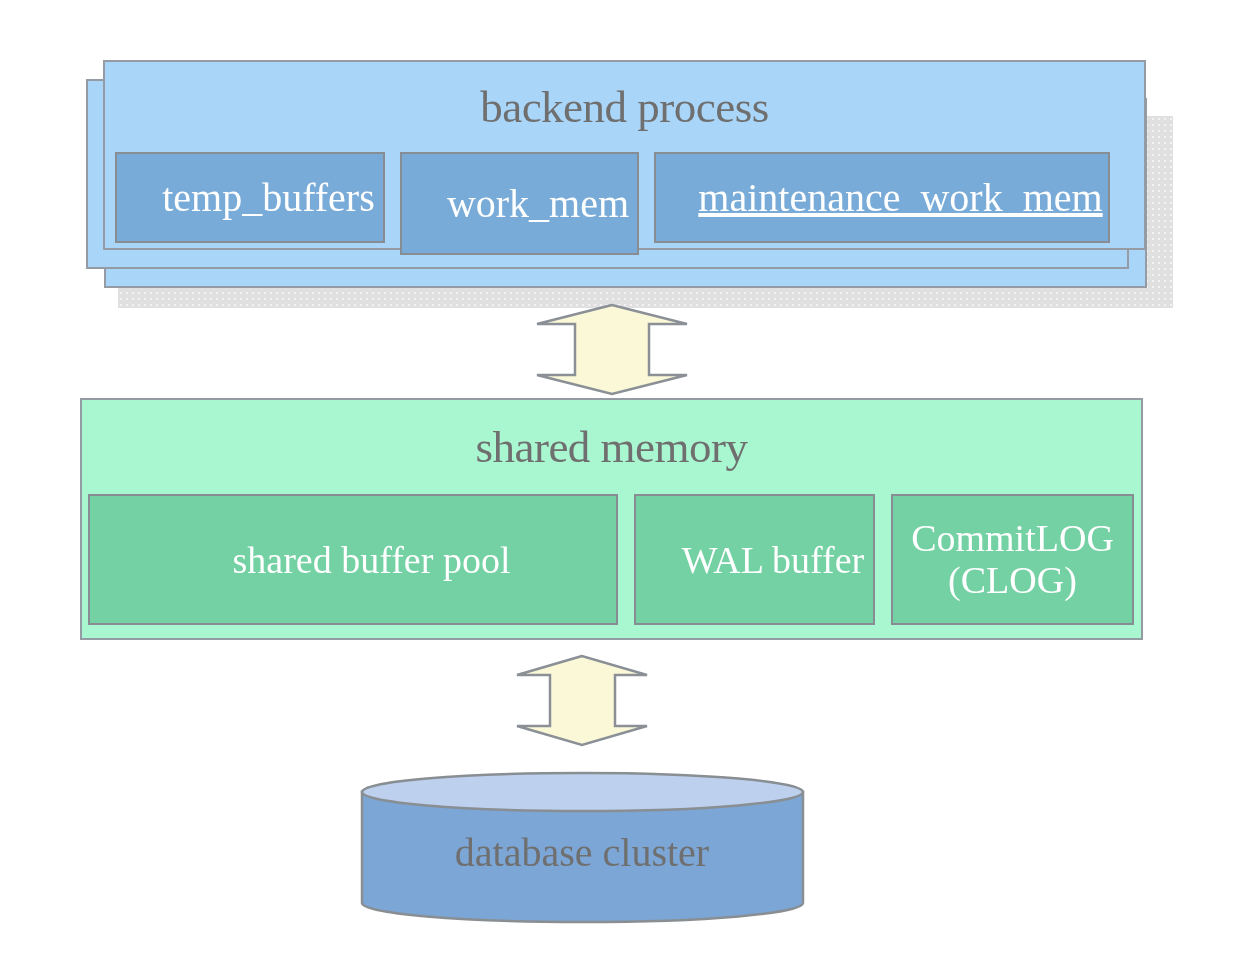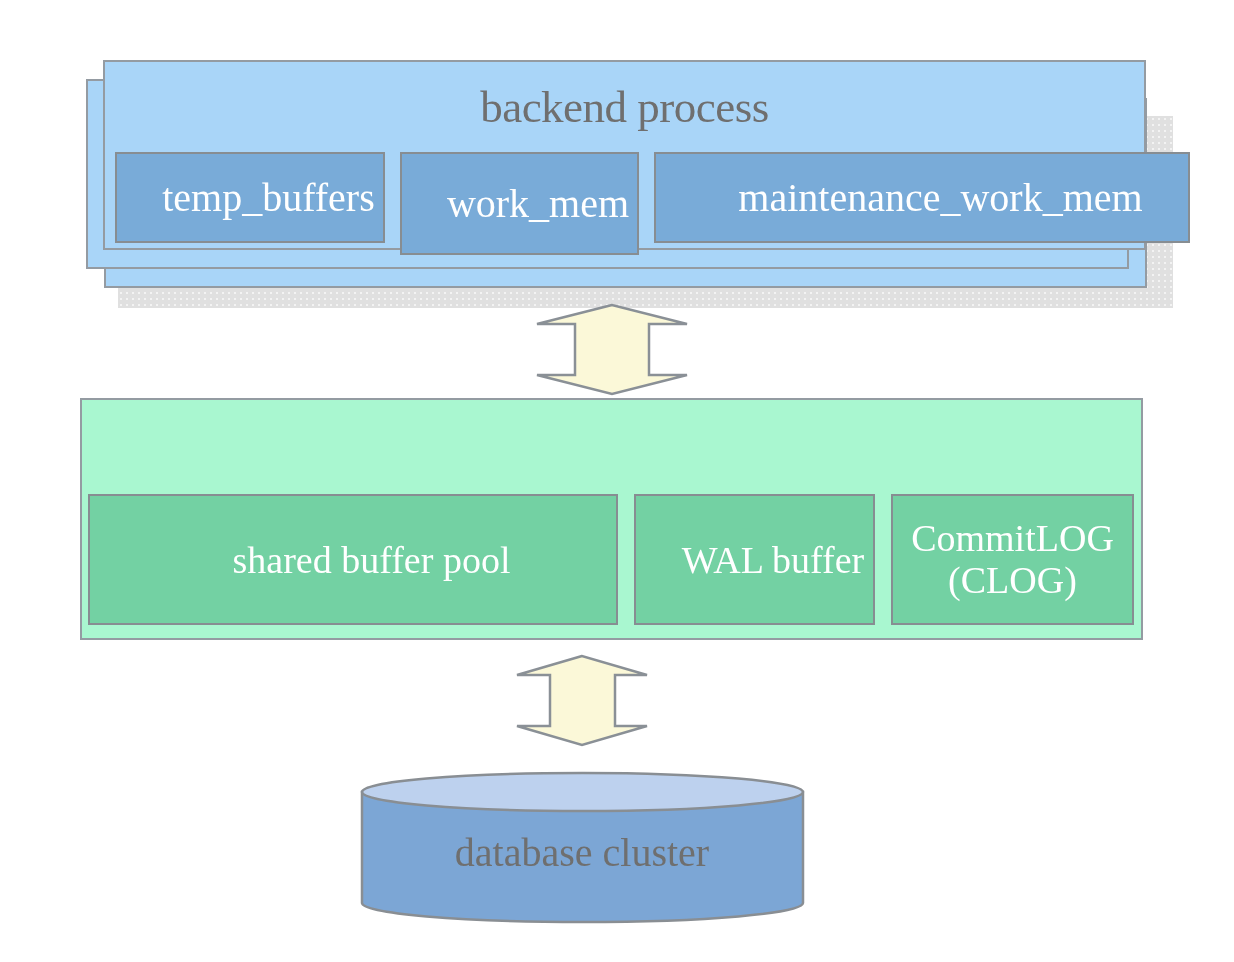--- a/index.html
+++ b/index.html
@@ -41,21 +41,21 @@
     border:2px solid #878d92;
     display:flex;align-items:center;justify-content:center;
     color:#ffffff;
     text-align:center;
     white-space:nowrap;
     padding-left:37px;
   }
   .blue-inner{background:#79abd8;font-size:40px;}
   #temp-buffers-box{left:10px;top:90px;width:270px;height:91px;}
   #work-mem-box{left:295px;top:90px;width:239px;height:103px;}
-  #maintenance-box{left:549px;top:90px;width:536px;height:91px;}
+  #maintenance-box{left:549px;top:90px;width:456px;height:91px;text-decoration:underline;}
   
   #shared-memory-box{
     position:absolute;
     left:80px;top:398px;
     width:1063px;height:242px;
     background:#a9f7d0;
     border:2px solid #949ba2;
     box-sizing:border-box;
   }
   #shared-memory-box .box-title{height:94px;}
@@ -96,20 +96,21 @@
     <div class="inner-box blue-inner" id="maintenance-box">
       <span>maintenance_work_mem</span>
     </div>
   </div>
 
   <svg class="abs-svg" style="left:525px;top:295px;width:175px;height:110px" viewBox="525 295 175 110">
     <polygon class="updown-arrow" points="612,305 537,324 575,324 575,375 537,375 612,394 687,375 649,375 649,324 687,324"></polygon>
   </svg>
 
   <div id="shared-memory-box">
+    <div class="box-title">shared memory</div>
     <div class="inner-box green-inner" id="shared-buffer-pool-box">
       <span>shared buffer pool</span>
     </div>
     <div class="inner-box green-inner" id="wal-buffer-box">
       <span>WAL buffer</span>
     </div>
     <div class="inner-box green-inner" id="commit-log-box">
       <span>CommitLOG (CLOG)</span>
     </div>
   </div>

